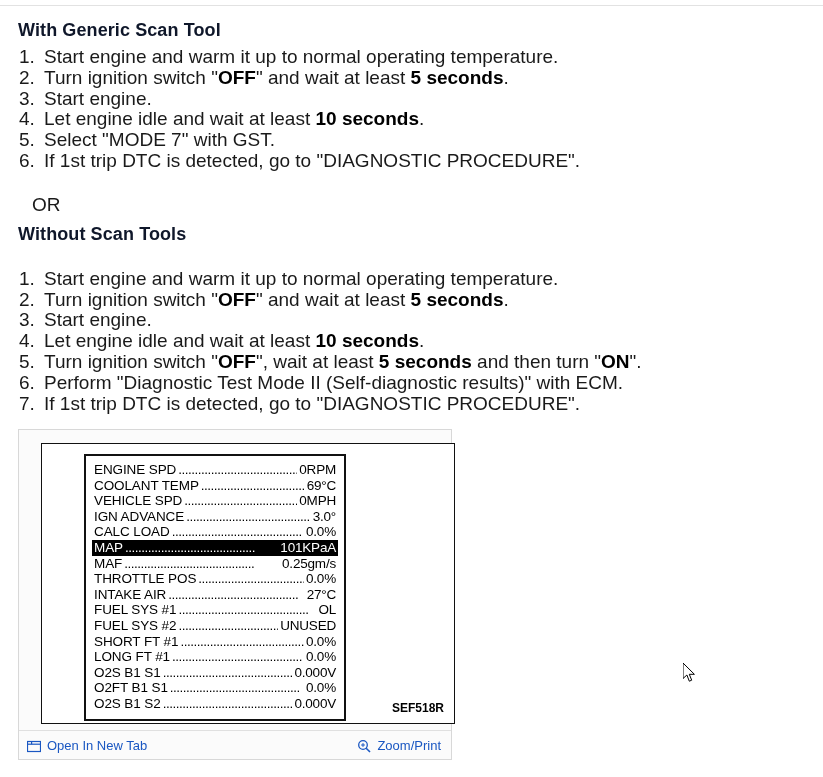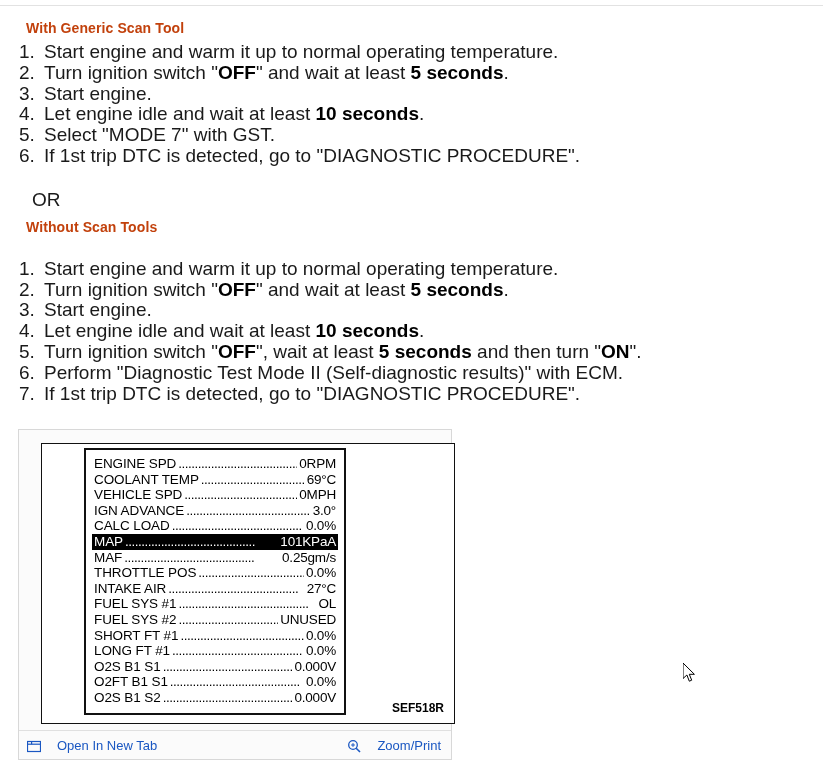--- a/index.html
+++ b/index.html
@@ -23,24 +23,24 @@
     height: 1px;
     background: #e2e2e2;
   }
   .content {
     position: absolute;
     top: 20px;
     left: 18px;
     width: 700px;
   }
   .section-title {
-    font-size: 14px;
+    font-size: 18px;
     font-weight: bold;
-    color: #c2410c;
-    margin: 0 0 6px 8px;
+    color: #0f172a;
+    margin: 0 0 6px 0;
     letter-spacing: 0.1px;
   }
   ol.proc {
     margin: 0;
     padding: 0 0 0 22px;
     list-style-position: outside;
   }
   ol.proc li {
     font-size: 19px;
     color: #1a1a1a;
@@ -70,21 +70,21 @@
   .fig-img {
     position: relative;
     width: 414px;
     height: 281px;
     background: #fff;
     border: 1px solid #111;
     margin: 5px 0 0 14px;
   }
   .dmm {
     position: absolute;
-    top: 4px;
+    top: 10px;
     left: 42px;
     width: 262px;
     border: 2px solid #111;
     background: #fff;
     padding: 6px 6px 7px 6px;
   }
   .dmm-rows {
     font-family: "Liberation Sans", sans-serif;
     font-size: 13.5px;
     line-height: 15.6px;
@@ -122,21 +122,21 @@
     display: flex;
     justify-content: space-between;
     align-items: center;
     border-top: 1px solid #e0e0e0;
     padding: 7px 10px 6px 8px;
     background: #fbfbfb;
   }
   .act {
     display: flex;
     align-items: center;
-    gap: 16px;
+    gap: 6px;
     color: #1a57c2;
     font-size: 13px;
     cursor: pointer;
     text-decoration: none;
   }
   .act svg { display: block; }
   .cursor {
     position: absolute;
     left: 683px;
     top: 663px;

